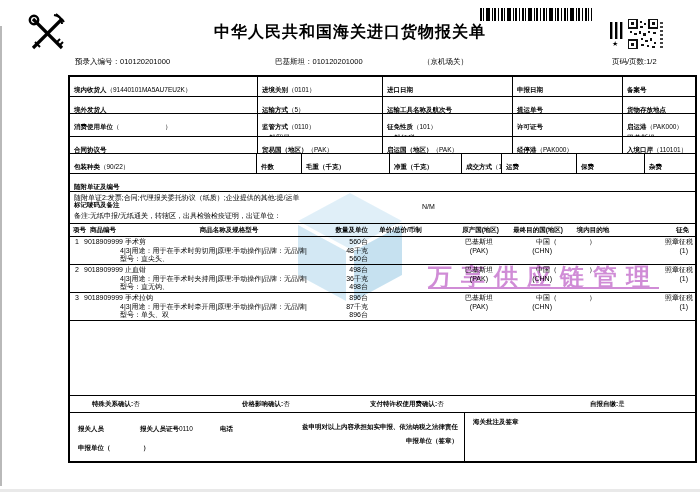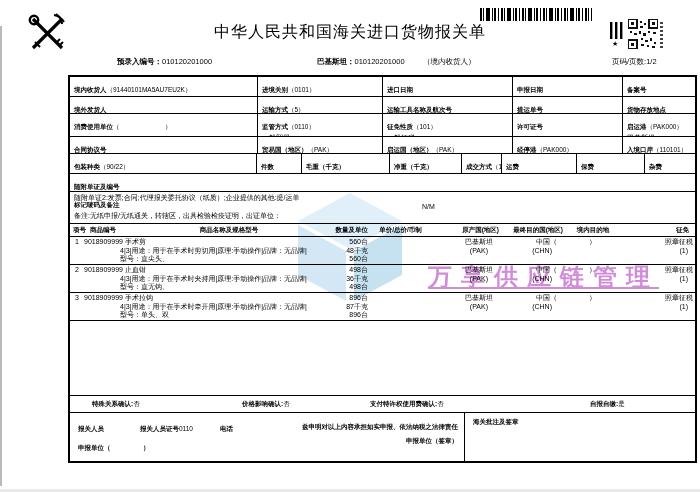--- a/index.html
+++ b/index.html
@@ -4,32 +4,32 @@
 <style>
   html,body{margin:0;padding:0;width:700px;height:492px;overflow:hidden;background:#fff;
     font-family:"Liberation Sans","DejaVu Sans",sans-serif;color:#000;}
   .page{position:absolute;inset:0;background:#fff;}
   .edge-left{position:absolute;left:0;top:26px;width:2px;height:460px;background:#b9b9b9;}
   .edge-bottom{position:absolute;left:0;bottom:0;width:100%;height:3px;background:#e9e9e9;}
 
   
   .emblem{position:absolute;left:26px;top:10px;width:42px;height:44px;}
   .doc-title{position:absolute;left:0;top:22px;width:700px;text-align:center;
-    font-size:16px;font-weight:normal;letter-spacing:1px;}
+    font-size:16px;font-weight:bold;letter-spacing:1px;}
   .barcode-main{position:absolute;left:480px;top:8px;width:112px;height:13px;background:#fff;
     background-image:repeating-linear-gradient(90deg,#000 0 1px,transparent 1px 3px),
                      repeating-linear-gradient(90deg,#000 0 2px,transparent 2px 7px);}
   .barcode-small{position:absolute;left:610px;top:22px;width:13px;height:17px;
     background:repeating-linear-gradient(90deg,#000 0 2px,#9a9a9a 2px 3px,#fff 3px 5px);}
   .star{position:absolute;left:612px;top:40px;font-size:7px;}
   .qr{position:absolute;left:628px;top:19px;width:30px;height:30px;}
   .qr-serial{position:absolute;left:660px;top:22px;width:3px;height:26px;
     background:repeating-linear-gradient(180deg,#444 0 2px,transparent 2px 4px);}
   .preline{position:absolute;left:0;top:57px;width:700px;font-size:7.5px;}
-  .preline b{font-weight:bold;margin-left:42px;}
+  .preline b{font-weight:normal;}
   .pl-pre{position:absolute;left:75px;}
   .pl-cus{position:absolute;left:275px;}
   .pl-port{position:absolute;left:423px;}
   .pl-page{position:absolute;left:612px;}
 
   
   .wm{position:absolute;left:228px;top:183px;width:460px;height:125px;opacity:.5;z-index:0;pointer-events:none;}
   .wm-cube{position:absolute;left:62px;top:8px;}
   .wm-brand{position:absolute;left:188px;top:14px;font-size:46px;font-weight:bold;
     color:#9ccbe6;letter-spacing:1px;line-height:46px;}
@@ -142,21 +142,21 @@
         <rect x="13" y="25" width="3" height="2"></rect>
         <rect x="19" y="26" width="2" height="2"></rect>
       <rect x="24" y="27" width="3" height="2"></rect>
     </g>
   </svg>
   <div class="qr-serial"></div>
 
   <div class="preline">
     <span class="pl-pre"><b>预录入编号：</b><span>010120201000</span></span>
     <span class="pl-cus"><b>巴基斯坦：</b><span>010120201000</span></span>
-    <span class="pl-port">（境内收货人）</span>
+    <span class="pl-port">（京机场关）</span>
     <span class="pl-page">页码/页数:1/2</span>
   </div>
 
   <div class="form">
 
     <div class="r rA">
       <div class="c w1"><span class="lbl">境内收货人</span><span class="code">（91440101MA5AU7EU2K）</span></div>
       <div class="c w2"><span class="lbl">进境关别</span><span class="code">（0101）</span></div>
       <div class="c w3"><span class="lbl">进口日期</span></div>
       <div class="c w4"><span class="lbl">申报日期</span></div>

